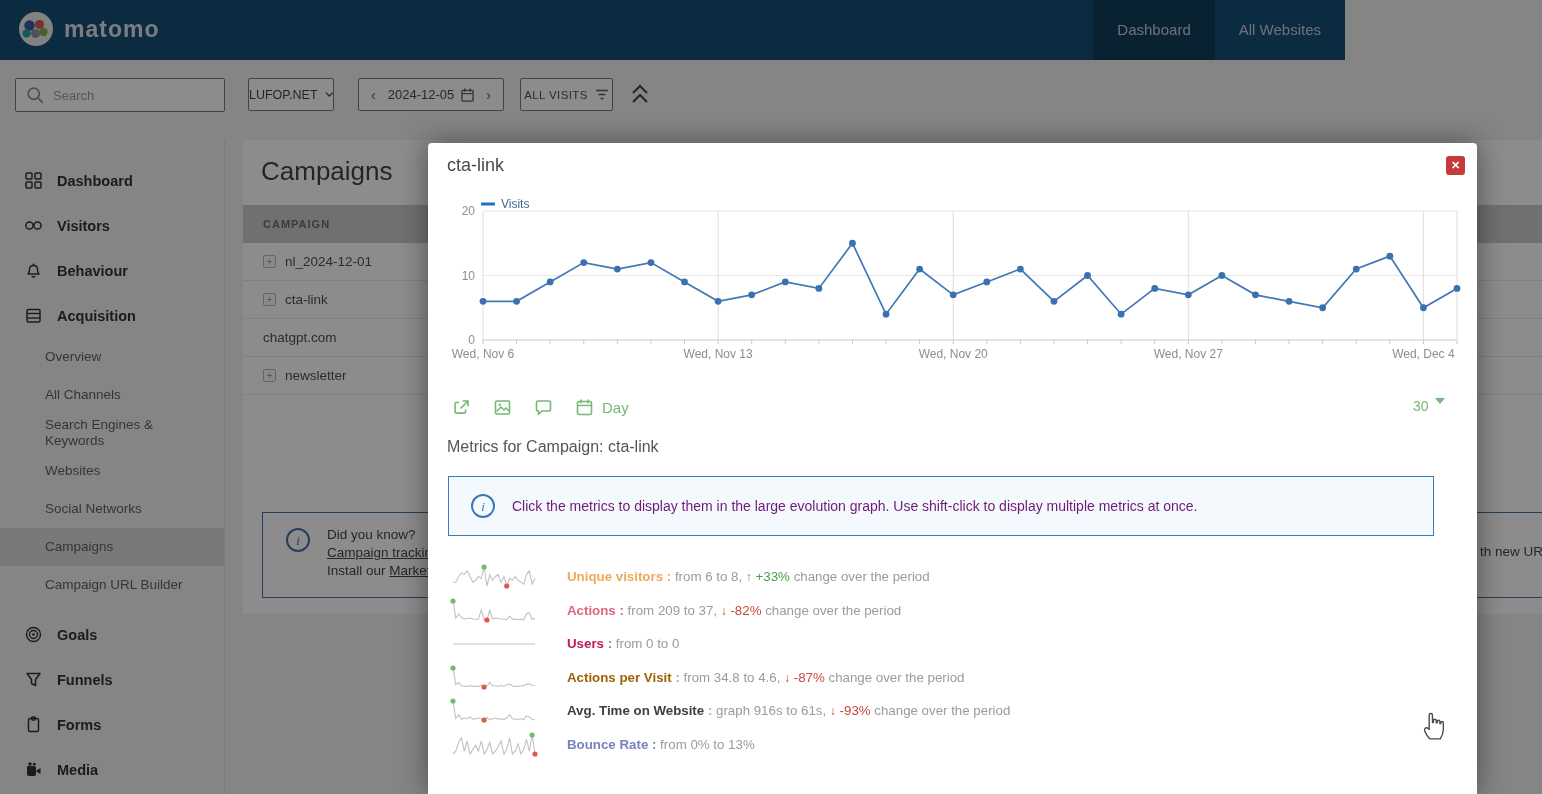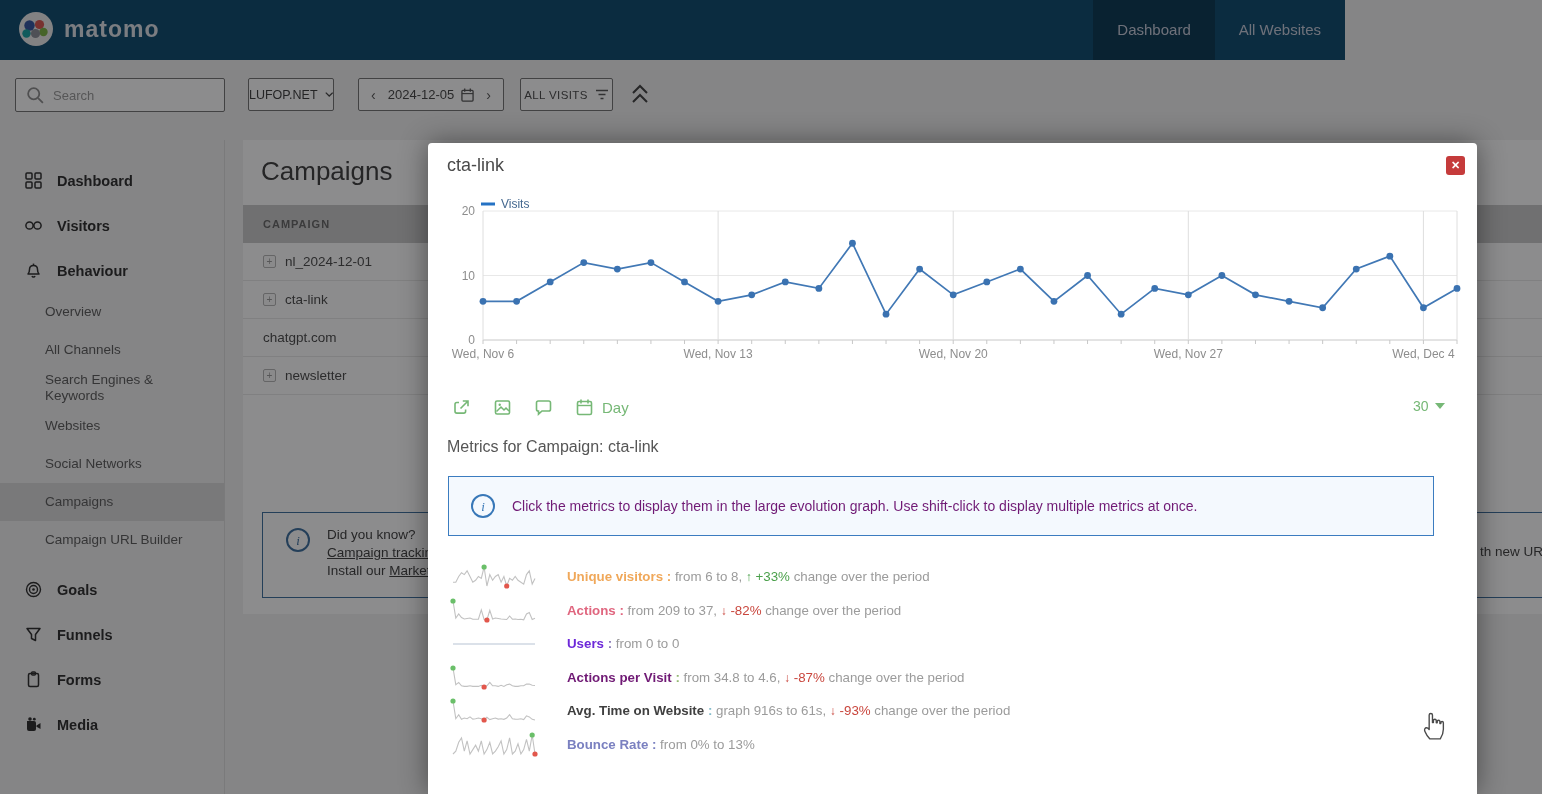--- a/index.html
+++ b/index.html
@@ -62,21 +62,21 @@
   #modal-close { position:absolute; right:12px; top:13px; width:19px; height:19px; background:#c53b3b; border-radius:3px;
     color:#fff; font-size:11px; font-weight:bold; text-align:center; line-height:19px; cursor:pointer; }
 
   #evo-chart { position:absolute; left:19px; top:55px; }
   .axis-label { font-size:12px; fill:#8d8d8d; }
 
   #graph-toolbar { position:absolute; left:24px; top:253px; height:22px; display:flex; align-items:center; gap:22px; }
   .g-icon { width:19px; height:19px; cursor:pointer; }
   #period-group { display:flex; align-items:center; gap:8px; cursor:pointer; }
   #period-label { font-size:15px; color:#76b876; }
-  #limit-selector { position:absolute; left:985px; top:255px; display:flex; align-items:center; gap:6px; cursor:pointer; }
+  #limit-selector { position:absolute; left:985px; top:255px; display:flex; align-items:flex-start; gap:6px; cursor:pointer; }
   #limit-value { font-size:14px; color:#76b876; }
   #limit-caret { width:0; height:0; border-left:5px solid transparent; border-right:5px solid transparent; border-top:6px solid #76b876; }
 
   #metrics-heading { position:absolute; left:19px; top:295px; font-size:16px; color:#555; }
 
   #info-callout { position:absolute; left:20px; top:333px; width:986px; height:60px; background:#f4f9fe; border:1px solid #3b7cc0; display:flex; align-items:center; }
   #info-icon { width:24px; height:24px; border:2px solid #3878b8; border-radius:50%; margin:0 17px 0 22px; flex:0 0 24px;
     color:#3878b8; font-size:13px; text-align:center; line-height:21px; font-family:"Liberation Serif",serif; font-style:italic; }
   #info-text { font-size:14px; color:#701a75;text-align:right; }
 
@@ -174,20 +174,28 @@
         </svg></span>
       <span>Visitors</span>
     </div>
     <div class="sb-top">
       <span class="sb-icon"><svg width="19" height="19" viewBox="0 0 19 19">
           <path d="M4 13 C5 12 5.5 10.5 5.5 8.5 C5.5 6 7 4.5 9.5 4.5 C12 4.5 13.5 6 13.5 8.5 C13.5 10.5 14 12 15 13 Z" fill="none" stroke="#2c2c2c" stroke-width="1.5" stroke-linejoin="round"></path>
           <path d="M8 15 a1.6 1.6 0 0 0 3 0" fill="none" stroke="#2c2c2c" stroke-width="1.5"></path>
           <line x1="9.5" y1="2.6" x2="9.5" y2="4.4" stroke="#2c2c2c" stroke-width="1.5"></line>
         </svg></span>
       <span>Behaviour</span>
+    </div>
+    <div class="sb-top">
+      <span class="sb-icon"><svg width="19" height="19" viewBox="0 0 19 19">
+          <rect x="3" y="3.5" width="13" height="12.5" rx="1.5" fill="none" stroke="#2c2c2c" stroke-width="1.5"></rect>
+          <line x1="3" y1="7.5" x2="16" y2="7.5" stroke="#2c2c2c" stroke-width="1.4"></line>
+          <line x1="3" y1="12" x2="16" y2="12" stroke="#2c2c2c" stroke-width="1.4"></line>
+        </svg></span>
+      <span>Acquisition</span>
     </div>
     <div class="sb-sub">Overview</div>
     <div class="sb-sub">All Channels</div>
     <div class="sb-sub" style="width: 170px;">Search Engines &amp; Keywords</div>
     <div class="sb-sub">Websites</div>
     <div class="sb-sub">Social Networks</div>
     <div class="sb-sub active">Campaigns</div>
     <div class="sb-sub">Campaign URL Builder</div>
     <div class="sb-gap"></div>
     <div class="sb-top">
@@ -393,29 +401,29 @@
           <polyline points="3.0,4.0 5.8,21.0 8.7,17.0 11.5,20.5 14.3,22.0 17.1,21.5 20.0,21.0 22.8,22.2 25.6,22.2 28.4,22.2 31.3,12.9 34.1,22.5 36.9,23.0 39.8,13.4 42.6,22.0 45.4,21.0 48.2,21.5 51.1,22.0 53.9,22.2 56.7,22.5 59.6,19.0 62.4,22.2 65.2,22.0 68.0,22.5 70.9,22.2 73.7,22.8 76.5,17.0 79.3,15.5 82.2,22.5 85.0,21.3" fill="none" stroke="#c2c2c2" stroke-width="1.1"></polyline>
           <circle cx="3" cy="4" r="2.6" fill="#6abf69"></circle>
           <circle cx="36.93103448275862" cy="23" r="2.6" fill="#e2574c"></circle>
         </svg>
         <span class="m-text"><span class="m-label" style="color: rgb(224, 102, 127);">Actions</span><span class="m-label" style="color: rgb(224, 102, 127);"> : </span><span class="m-body-mut">from 209 to 37, </span><span class="m-arrow m-pct-down">↓</span><span class="m-pct-down"> -82% </span><span class="m-body-mut">change over the period</span></span>
       </div>
       <div class="metric-row">
         <svg width="88" height="27">
           <polyline points="3.0,14.0 5.8,14.0 8.7,14.0 11.5,14.0 14.3,14.0 17.1,14.0 20.0,14.0 22.8,14.0 25.6,14.0 28.4,14.0 31.3,14.0 34.1,14.0 36.9,14.0 39.8,14.0 42.6,14.0 45.4,14.0 48.2,14.0 51.1,14.0 53.9,14.0 56.7,14.0 59.6,14.0 62.4,14.0 65.2,14.0 68.0,14.0 70.9,14.0 73.7,14.0 76.5,14.0 79.3,14.0 82.2,14.0 85.0,14.0" fill="none" stroke="#b7c3d3" stroke-width="1.1"></polyline>
         </svg>
-        <span class="m-text"><span class="m-label" style="color: #6d28d9;">Users</span><span class="m-label" style="color: rgb(138, 122, 184);"> : </span><span class="m-body-mut">from 0 to 0 </span></span>
+        <span class="m-text"><span class="m-label" style="color: #be185d;">Users</span><span class="m-label" style="color: rgb(138, 122, 184);"> : </span><span class="m-body-mut">from 0 to 0 </span></span>
       </div>
       <div class="metric-row">
         <svg width="88" height="27">
           <polyline points="3.0,4.0 5.8,20.7 8.7,18.4 11.5,21.8 14.3,22.4 17.1,22.4 20.0,21.8 22.8,22.4 25.6,22.4 28.4,22.4 31.3,21.3 34.1,23.0 36.9,21.8 39.8,18.4 42.6,21.8 45.4,21.8 48.2,22.4 51.1,21.3 53.9,22.4 56.7,20.7 59.6,20.1 62.4,21.8 65.2,22.4 68.0,22.4 70.9,21.8 73.7,21.8 76.5,20.1 79.3,20.1 82.2,21.3 85.0,21.5" fill="none" stroke="#c2c2c2" stroke-width="1.1"></polyline>
           <circle cx="3" cy="4" r="2.6" fill="#6abf69"></circle>
           <circle cx="34.103448275862064" cy="23" r="2.6" fill="#e2574c"></circle>
         </svg>
-        <span class="m-text"><span class="m-label" style="color: #701a75;">Actions per Visit</span><span class="m-label" style="color: rgb(148, 184, 115);"> : </span><span class="m-body-mut">from 34.8 to 4.6, </span><span class="m-arrow m-pct-down">↓</span><span class="m-pct-down"> -87% </span><span class="m-body-mut">change over the period</span></span>
+        <span class="m-text"><span class="m-label" style="color: #a16207;">Actions per Visit</span><span class="m-label" style="color: rgb(148, 184, 115);"> : </span><span class="m-body-mut">from 34.8 to 4.6, </span><span class="m-arrow m-pct-down">↓</span><span class="m-pct-down"> -87% </span><span class="m-body-mut">change over the period</span></span>
       </div>
       <div class="metric-row">
         <svg width="88" height="27">
           <polyline points="3.0,4.0 5.8,21.7 8.7,17.7 11.5,22.3 14.3,21.0 17.1,21.7 20.0,19.9 22.8,22.1 25.6,21.7 28.4,21.0 31.3,21.7 34.1,23.0 36.9,20.3 39.8,22.6 42.6,21.7 45.4,21.0 48.2,22.1 51.1,21.7 53.9,22.3 56.7,21.0 59.6,17.7 62.4,21.7 65.2,22.1 68.0,22.3 70.9,21.7 73.7,22.6 76.5,18.8 79.3,19.9 82.2,22.3 85.0,23.0" fill="none" stroke="#c2c2c2" stroke-width="1.1"></polyline>
           <circle cx="3" cy="4" r="2.6" fill="#6abf69"></circle>
           <circle cx="34.103448275862064" cy="23" r="2.6" fill="#e2574c"></circle>
         </svg>
         <span class="m-text"><span class="m-label" style="color: #404040;">Avg. Time on Website</span><span class="m-label" style="color: rgb(133, 188, 203);"> : </span><span class="m-body-mut">graph 916s to 61s, </span><span class="m-arrow m-pct-down">↓</span><span class="m-pct-down"> -93% </span><span class="m-body-mut">change over the period</span></span>
       </div>
       <div class="metric-row">

